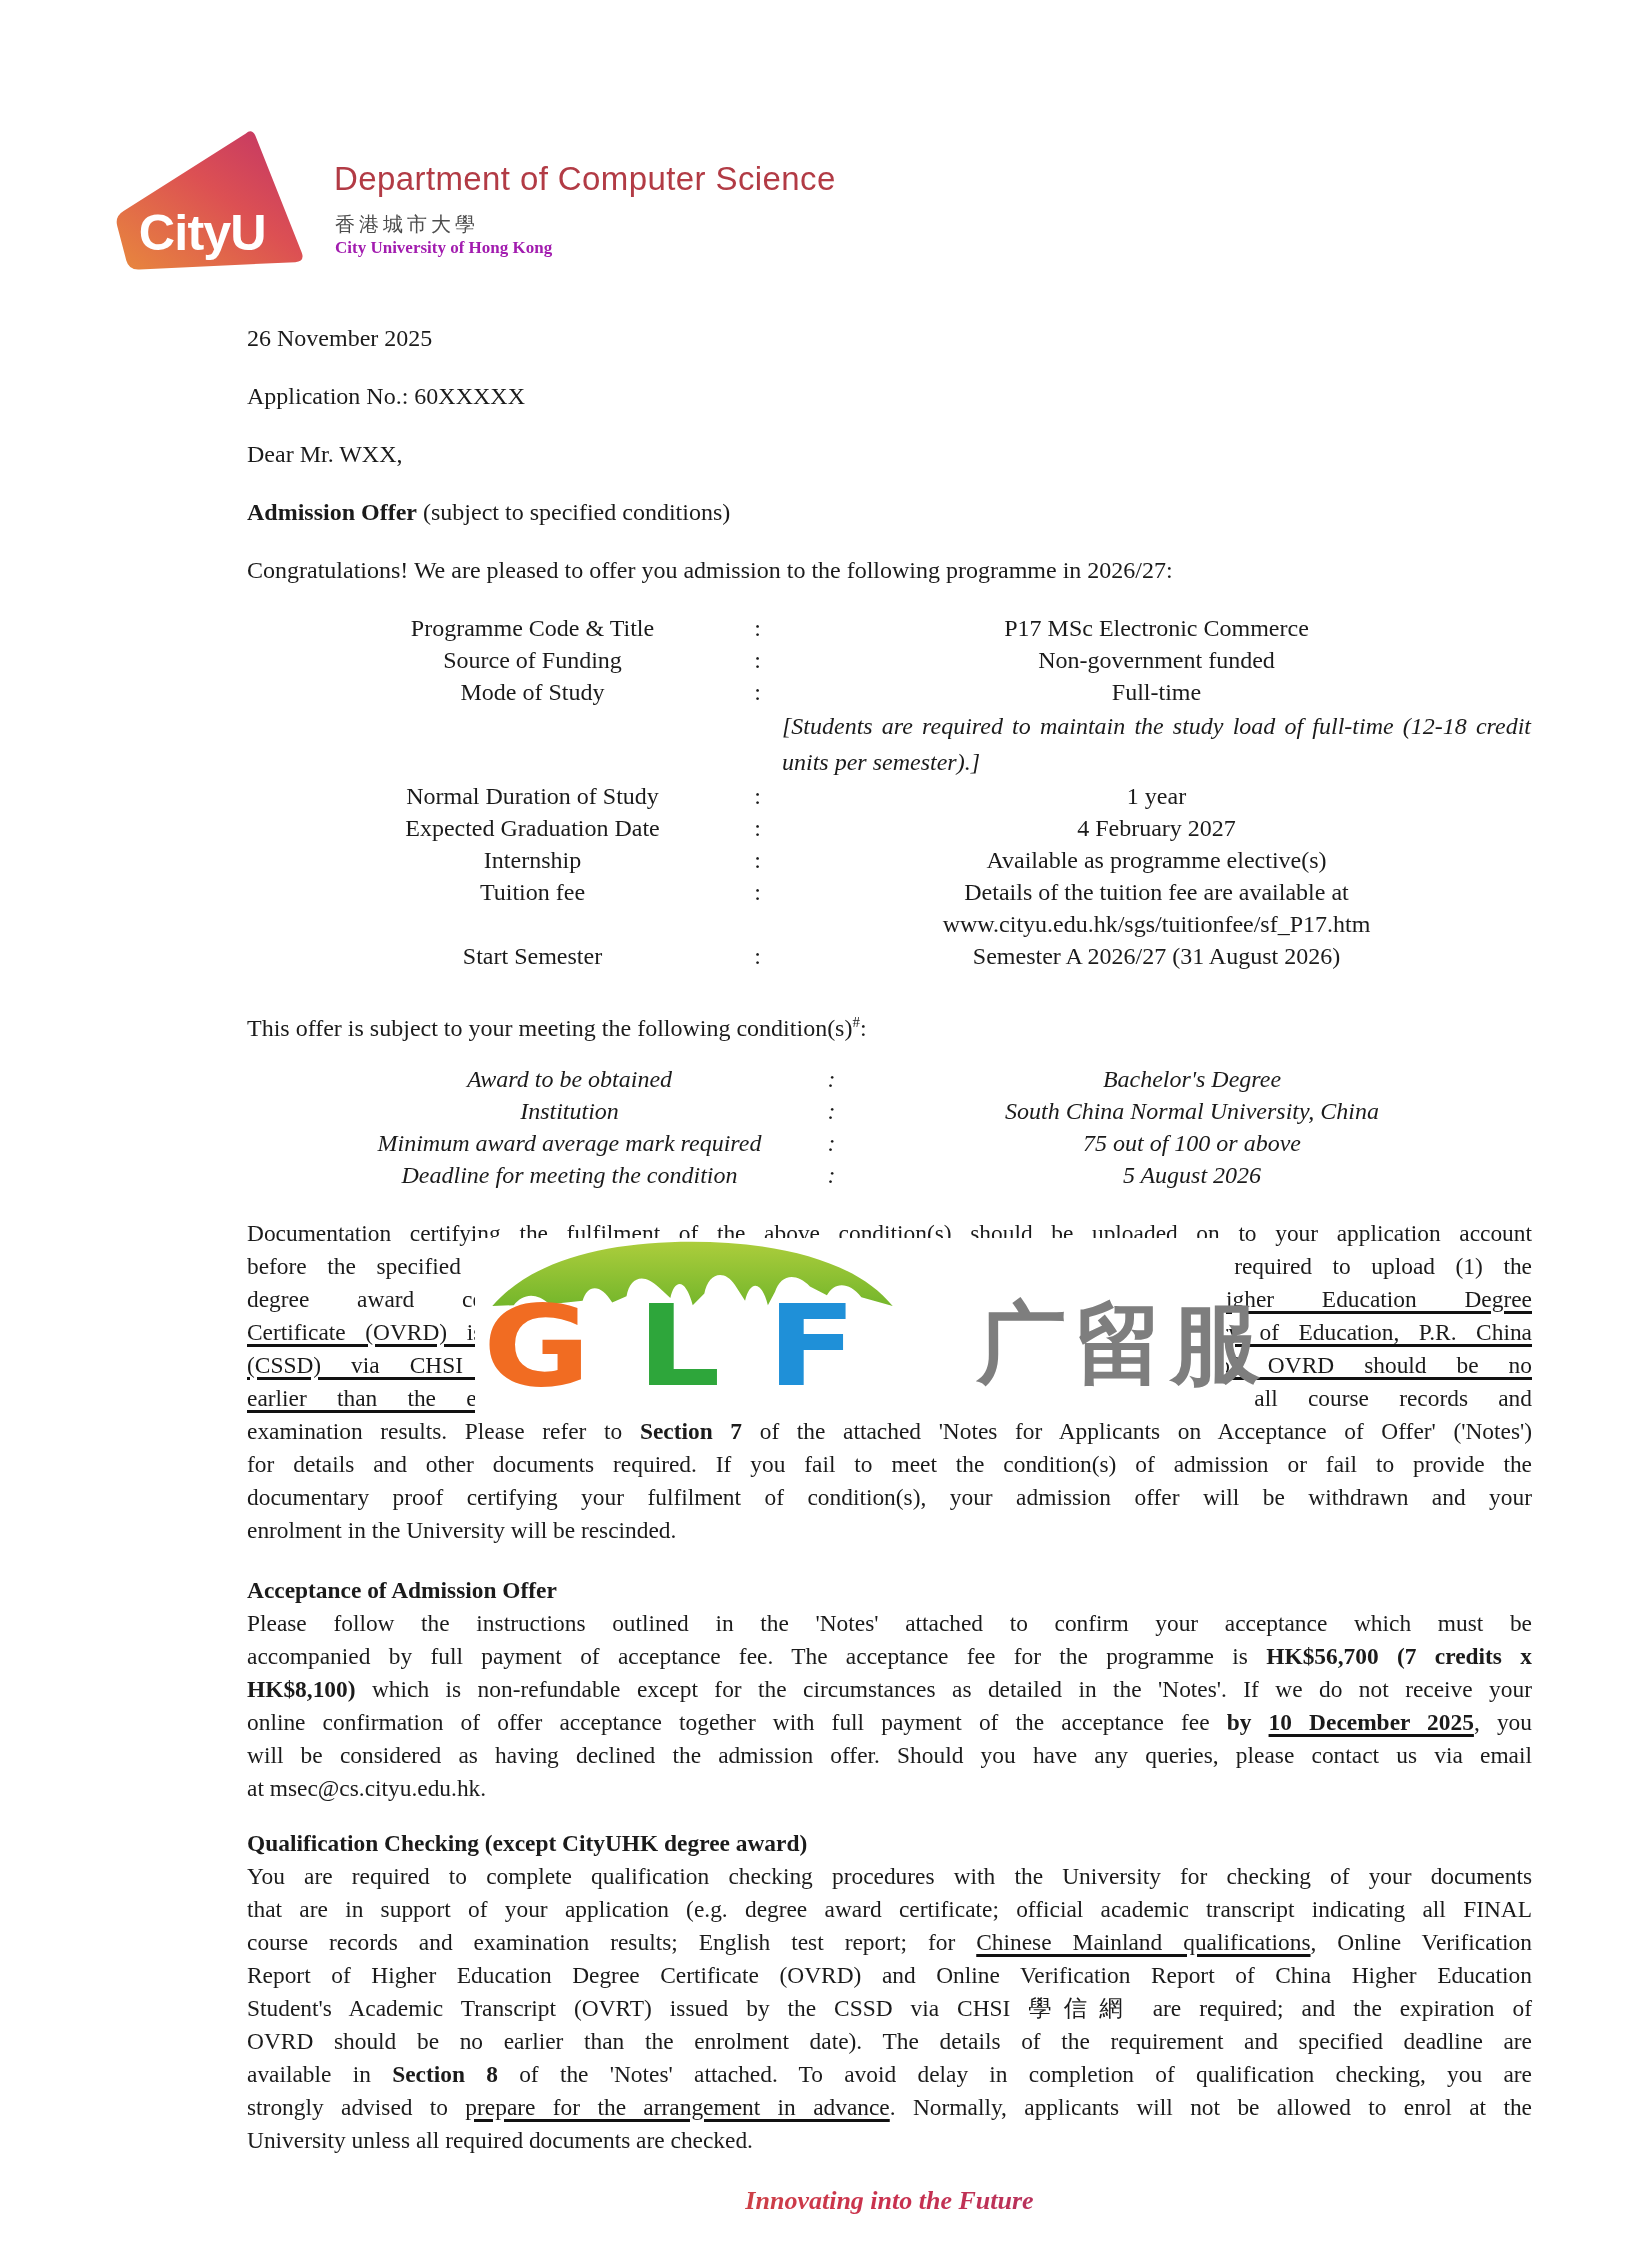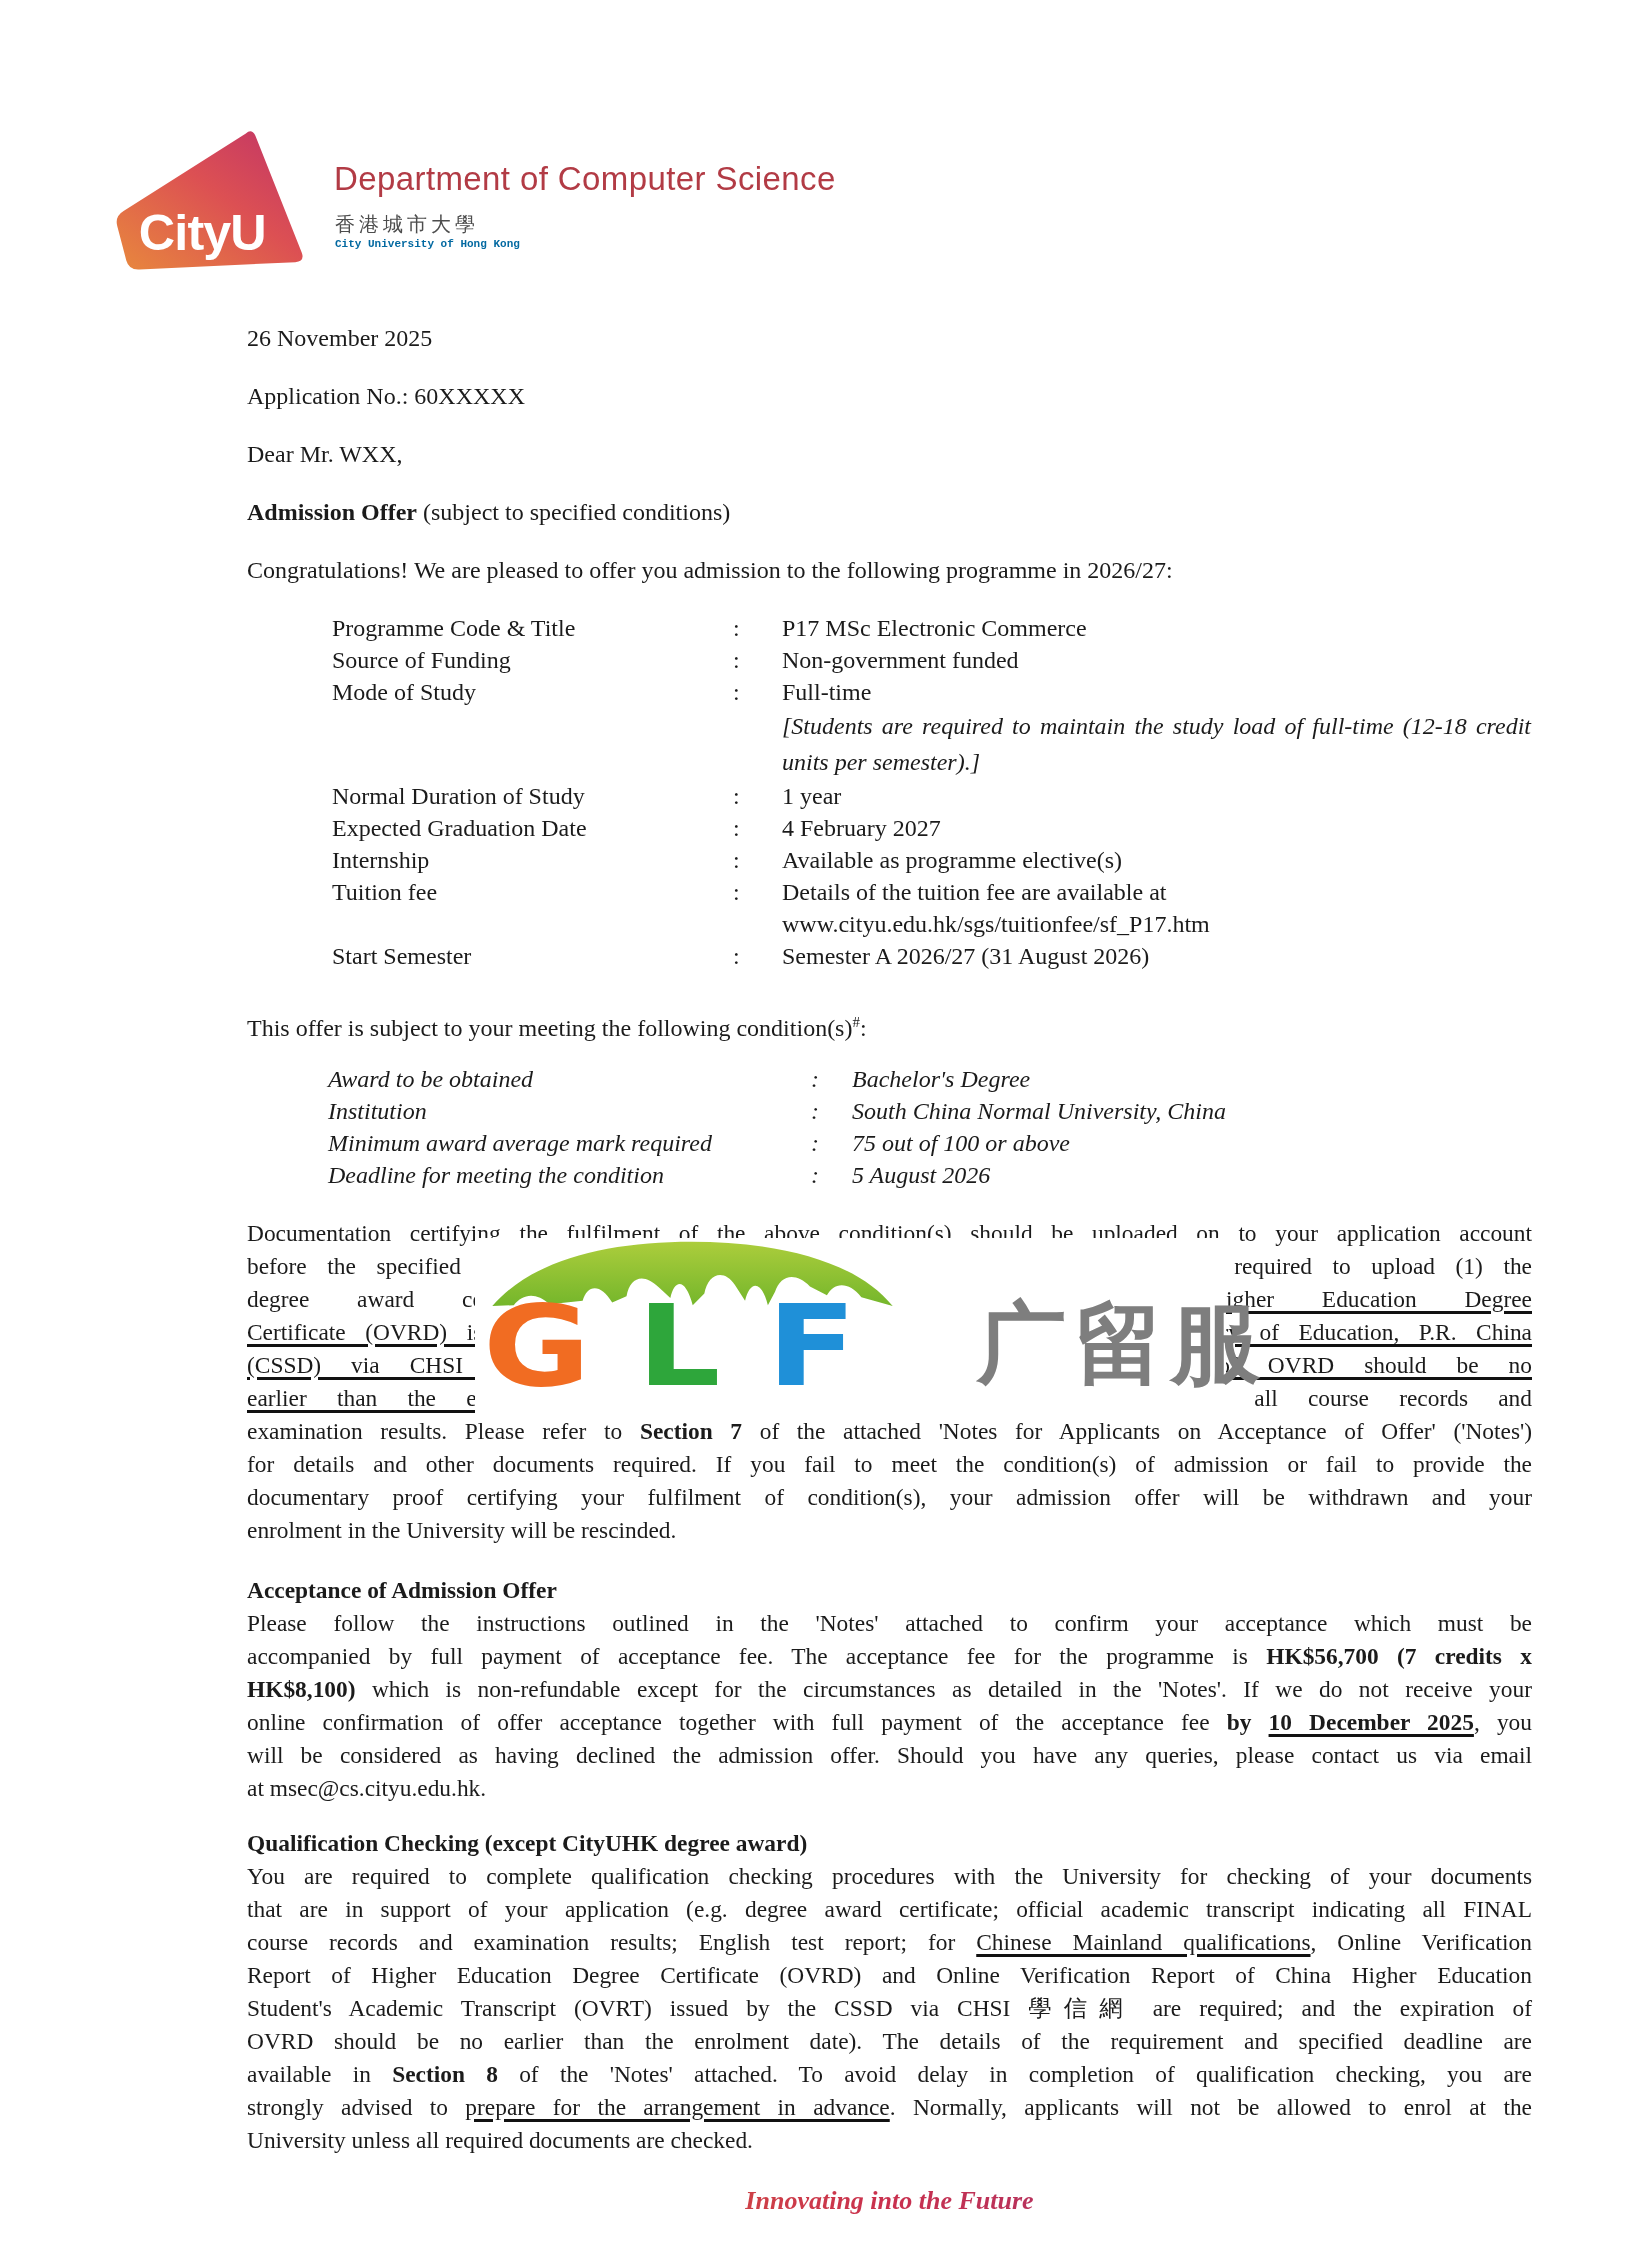--- a/index.html
+++ b/index.html
@@ -5,35 +5,35 @@
   html,body{margin:0;padding:0;background:#888;}
   .page{position:relative;width:1647px;height:2331px;background:#ffffff;
         font-family:"Liberation Serif",serif;color:#1b1b1b;overflow:hidden;}
   
   .letterhead{position:absolute;left:0;top:0;width:100%;height:297px;}
   .cityu-logo{position:absolute;left:111px;top:130px;}
   .dept-title{position:absolute;left:334px;top:160px;font-family:"Liberation Sans",sans-serif;
               font-size:33px;font-weight:400;letter-spacing:0.4px;white-space:nowrap;}
   .uni-cn{position:absolute;left:335px;top:211px;font-family:"Liberation Sans",sans-serif;
           font-size:20px;color:#4d4d4d;letter-spacing:4px;white-space:nowrap;}
-  .uni-en{position:absolute;left:335px;top:238px;font-family:Liberation Mono, monospace;
-          font-size:11px;font-weight:700;color:#0369a1;white-space:nowrap;}
+  .uni-en{position:absolute;left:335px;top:238px;font-family:Liberation Serif, serif;
+          font-size:17px;font-weight:700;color:#a21caf;white-space:nowrap;}
   
   .content{position:absolute;left:247px;top:322px;width:1285px;font-size:24px;}
   .meta{margin:0 0 26px 0;line-height:32px;}
   .b{font-weight:bold;text-align:right;}
   .i{font-style:italic;}
   .u{text-decoration:underline;text-decoration-thickness:3.1px;text-underline-offset:4px;
      text-decoration-color:#111;}
   sup{font-size:0.62em;vertical-align:super;line-height:0;}
   
   .dtable{display:grid;line-height:32px;}
   .ptable{margin:21.6px 0 0 85px;width:1199px;}
   .ctable{margin:19px 0 0 81px;width:1204px;font-style:italic;}
-  .cell{white-space:normal;}
+  .cell{white-space:normal;text-align:center;}
   .cell.note{line-height:36px;text-align:justify;}
   .cond-intro{margin:40px 0 0 0;line-height:32px;}
   
   .para{font-size:23.4px;}
   .para-doc{margin-top:26px;}
   .jline{line-height:33px;text-align:justify;text-align-last:justify;}
   .jline.last{text-align-last:left;}
   .section-acc{margin-top:27px;}
   .section-q{margin-top:21.6px;}
   .heading{line-height:33px;font-weight:bold;}

